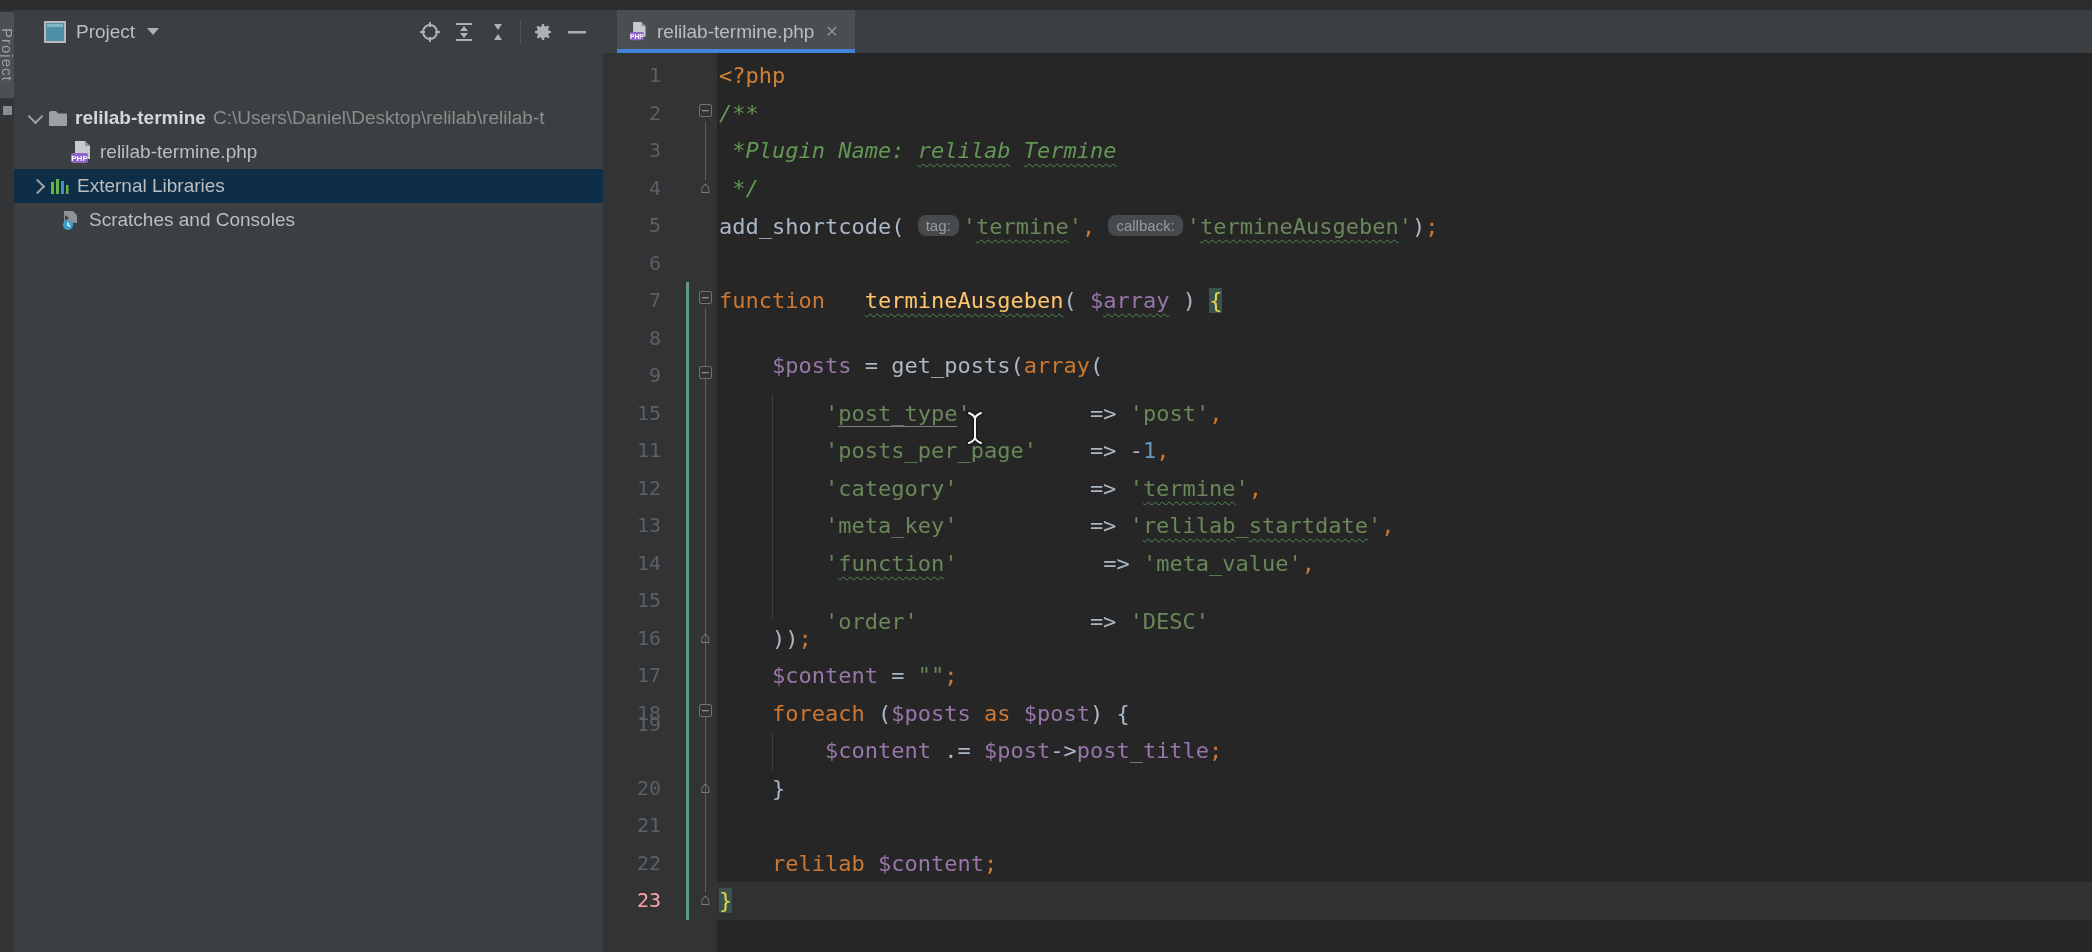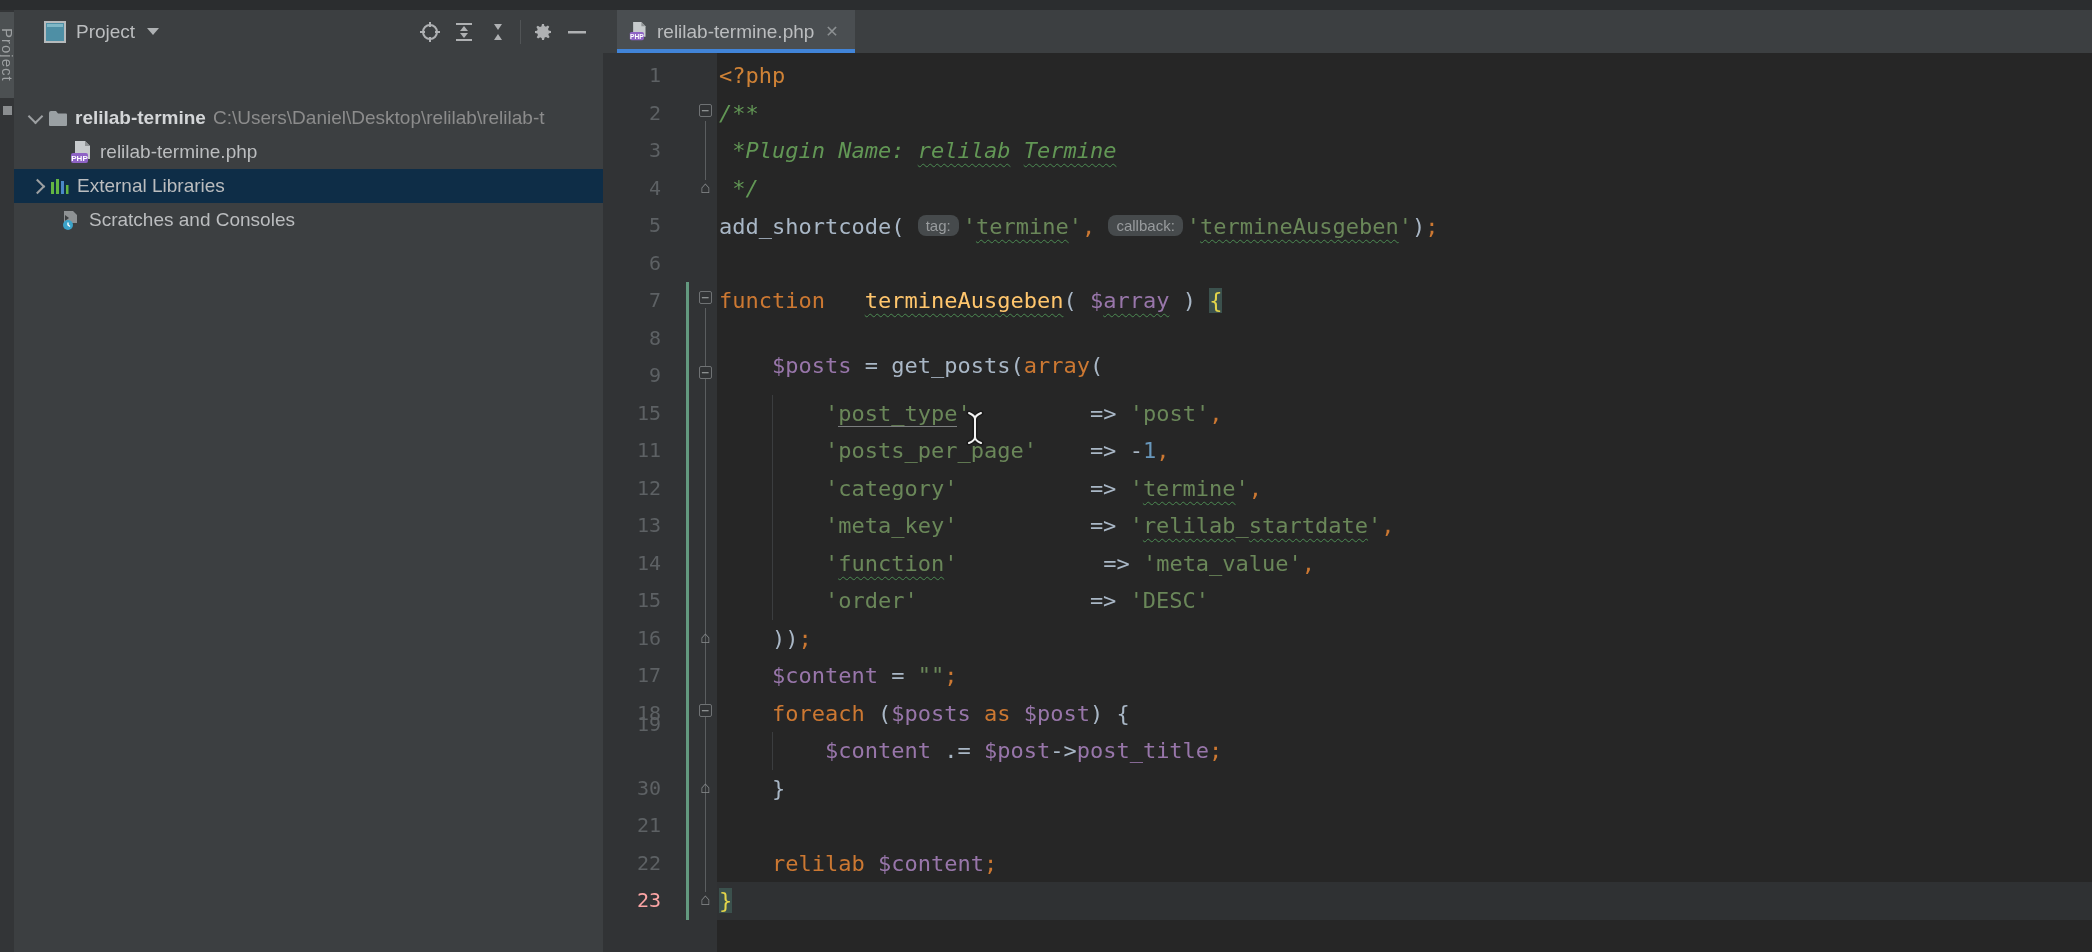--- a/index.html
+++ b/index.html
@@ -212,21 +212,21 @@
       <div class="gnum" style="top: 416.5px;">12</div>
       <div class="gnum" style="top: 454px;">13</div>
       <div class="gnum" style="top: 491.5px;">14</div>
       <div class="gnum" style="top: 529px;">15</div>
       <div class="gnum" style="top: 566.5px;">16</div>
       <div class="fold end" style="top: 566.5px;">⌂</div>
       <div class="gnum" style="top: 604px;">17</div>
       <div class="gnum" style="top: 641.5px;">18</div>
       <div class="fold start" style="top: 641.5px;">−</div>
       <div class="gnum" style="top: 653px;">19</div>
-      <div class="gnum" style="top: 716.5px;">30</div>
+      <div class="gnum" style="top: 716.5px;">20</div>
       <div class="fold end" style="top: 716.5px;">⌂</div>
       <div class="gnum" style="top: 754px;">21</div>
       <div class="gnum" style="top: 791.5px;">22</div>
       <div class="gnum cur" style="top: 829px;">23</div>
       <div class="fold end" style="top: 829px;">⌂</div>
     </div>
 
   <div class="editor">
       <div class="curline" style="top: 829px;"></div>
     <svg class="ibeam" width="22" height="36" viewBox="0 0 22 36">
@@ -246,21 +246,21 @@
       <div class="cline" style="top: 154px;"><span class="tok-plain">add_shortcode( </span><span class="tok-hint">tag:</span><span class="tok-str">'</span><span class="tok-str sq">termine</span><span class="tok-str">'</span><span class="tok-kw">,</span><span class="tok-plain"> </span><span class="tok-hint">callback:</span><span class="tok-str">'</span><span class="tok-str sq">termineAusgeben</span><span class="tok-str">'</span><span class="tok-plain">)</span><span class="tok-kw">;</span></div>
       <div class="cline" style="top: 191.5px;"></div>
       <div class="cline" style="top: 229px;"><span class="tok-kw">function</span><span class="tok-plain">   </span><span class="tok-fn sq">termineAusgeben</span><span class="tok-plain">( </span><span class="tok-var">$</span><span class="tok-var sq">array</span><span class="tok-plain"> ) </span><span class="tok-match">{</span></div>
       <div class="cline" style="top: 266.5px;"></div>
       <div class="cline" style="top: 294px;"><span class="tok-plain">    </span><span class="tok-var">$posts</span><span class="tok-plain"> = </span><span class="tok-plain">get_posts</span><span class="tok-plain">(</span><span class="tok-kw">array</span><span class="tok-plain">(</span></div>
       <div class="cline" style="top: 341.5px;"><span class="tok-plain">        </span><span class="tok-str">'</span><span class="tok-str hln">post_type</span><span class="tok-str">'</span><span class="tok-plain">         </span><span class="tok-plain">=&gt; </span><span class="tok-str">'post'</span><span class="tok-kw">,</span></div>
       <div class="cline" style="top: 379px;"><span class="tok-plain">        </span><span class="tok-str">'posts_per_page'</span><span class="tok-plain">    </span><span class="tok-plain">=&gt; </span><span class="tok-plain">-</span><span class="tok-num">1</span><span class="tok-kw">,</span></div>
       <div class="cline" style="top: 416.5px;"><span class="tok-plain">        </span><span class="tok-str">'category'</span><span class="tok-plain">          </span><span class="tok-plain">=&gt; </span><span class="tok-str">'</span><span class="tok-str sq">termine</span><span class="tok-str">'</span><span class="tok-kw">,</span></div>
       <div class="cline" style="top: 454px;"><span class="tok-plain">        </span><span class="tok-str">'meta_key'</span><span class="tok-plain">          </span><span class="tok-plain">=&gt; </span><span class="tok-str">'</span><span class="tok-str sq">relilab</span><span class="tok-str">_</span><span class="tok-str sq">startdate</span><span class="tok-str">'</span><span class="tok-kw">,</span></div>
       <div class="cline" style="top: 491.5px;"><span class="tok-plain">        </span><span class="tok-str">'</span><span class="tok-str sq">function</span><span class="tok-str">'</span><span class="tok-plain">           </span><span class="tok-plain">=&gt; </span><span class="tok-str">'meta_value'</span><span class="tok-kw">,</span></div>
-      <div class="cline" style="top: 529px; text-align: center;"><span class="tok-plain">        </span><span class="tok-str">'order'</span><span class="tok-plain">             </span><span class="tok-plain">=&gt; </span><span class="tok-str">'DESC'</span></div>
+      <div class="cline" style="top: 550px; text-align: center;"><span class="tok-plain">        </span><span class="tok-str">'order'</span><span class="tok-plain">             </span><span class="tok-plain">=&gt; </span><span class="tok-str">'DESC'</span></div>
       <div class="cline" style="top: 566.5px;"><span class="tok-plain">    </span><span class="tok-plain">))</span><span class="tok-kw">;</span></div>
       <div class="cline" style="top: 604px;"><span class="tok-plain">    </span><span class="tok-var">$content</span><span class="tok-plain"> = </span><span class="tok-str">""</span><span class="tok-kw">;</span></div>
       <div class="cline" style="top: 641.5px;"><span class="tok-plain">    </span><span class="tok-kw">foreach </span><span class="tok-plain">(</span><span class="tok-var">$posts</span><span class="tok-plain"> </span><span class="tok-kw">as</span><span class="tok-plain"> </span><span class="tok-var">$post</span><span class="tok-plain">) </span><span class="tok-plain">{</span></div>
       <div class="cline" style="top: 679px;"><span class="tok-plain">        </span><span class="tok-var">$content</span><span class="tok-plain"> .= </span><span class="tok-var">$post</span><span class="tok-plain">-&gt;</span><span class="tok-var">post_title</span><span class="tok-kw">;</span></div>
       <div class="cline" style="top: 716.5px;"><span class="tok-plain">    </span><span class="tok-plain">}</span></div>
       <div class="cline" style="top: 754px;"></div>
       <div class="cline" style="top: 791.5px;"><span class="tok-plain">    </span><span class="tok-kw">relilab</span><span class="tok-plain"> </span><span class="tok-var">$content</span><span class="tok-kw">;</span></div>
       <div class="cline" style="top: 829px;"><span class="tok-match">}</span></div>
     </div>
 </div>

